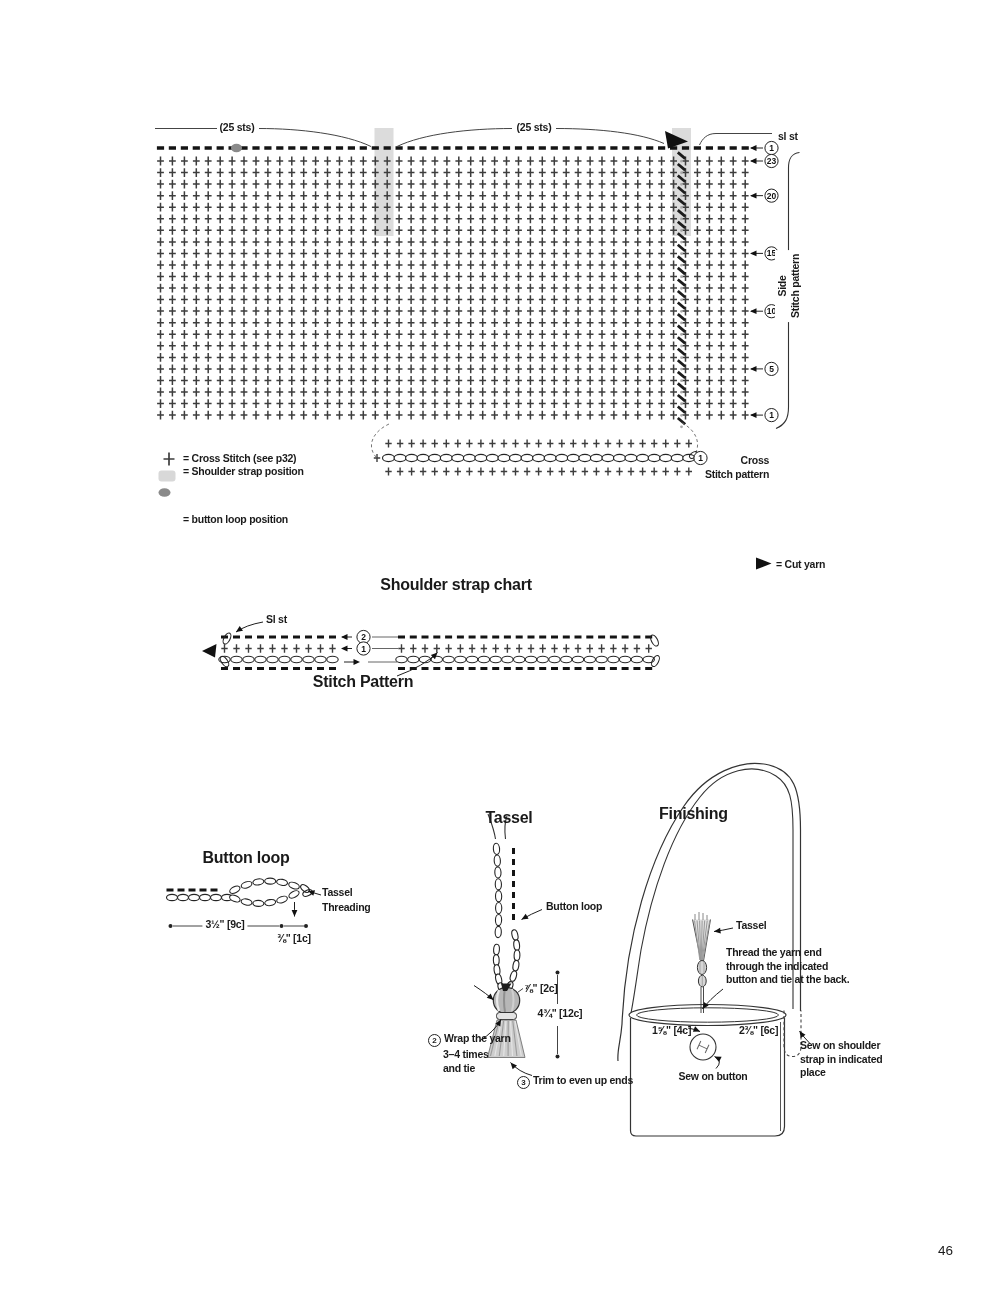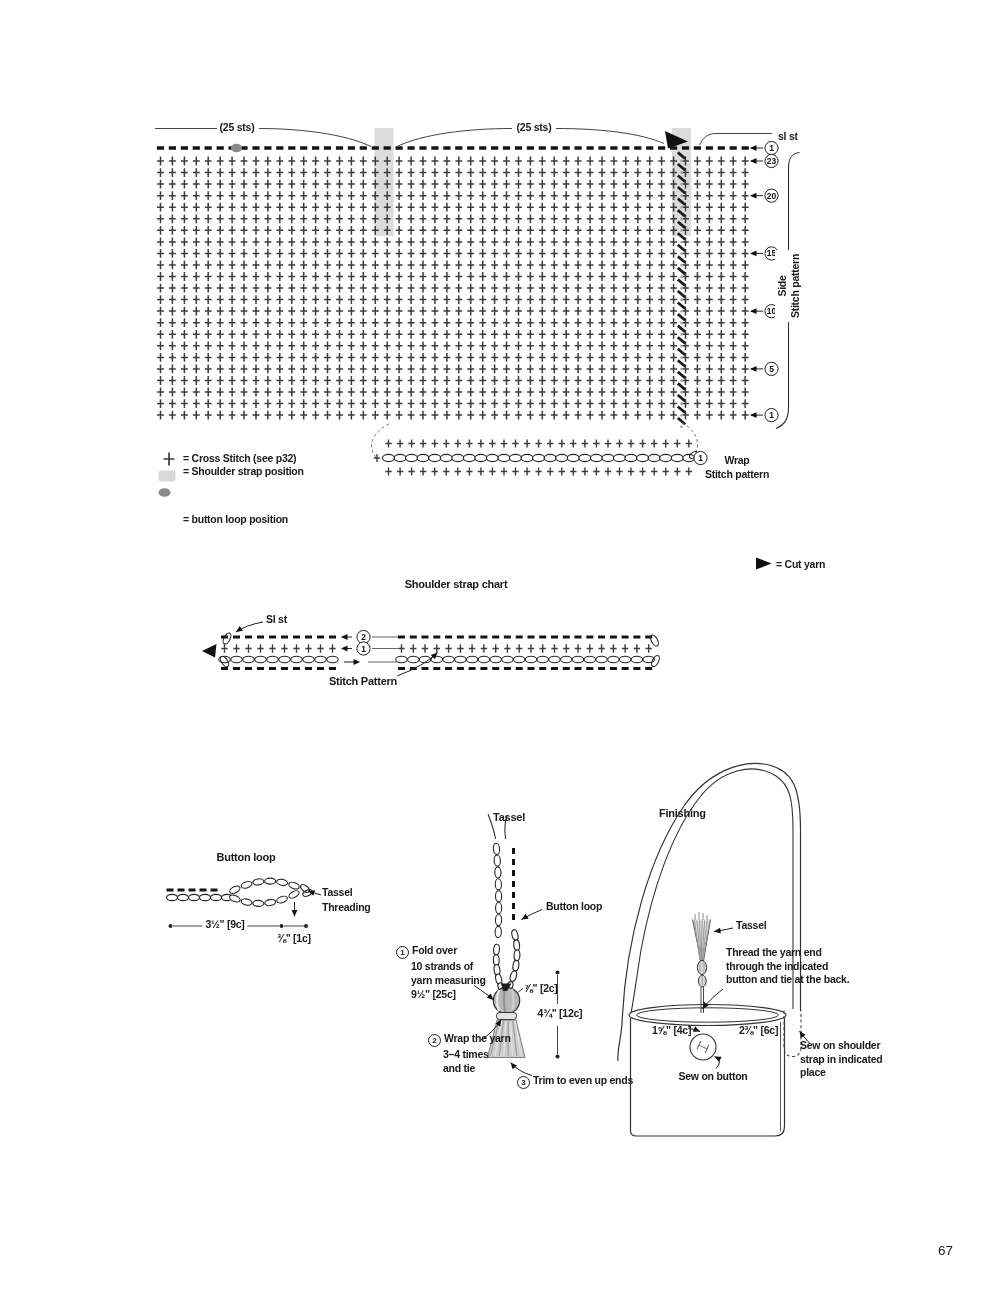--- a/index.html
+++ b/index.html
@@ -2,22 +2,22 @@
 <html><head>
 <meta charset="utf-8">
 <style>
   html,body{margin:0;padding:0;background:#e8e8e8}
   .page{position:relative;width:1000px;height:1294px;background:#fff;margin:0 auto;
         font-family:"Liberation Sans",sans-serif;color:#1a1a1a;overflow:hidden}
   svg{position:absolute;left:0;top:0}
   svg text{font-family:"Liberation Sans",sans-serif}
   .lbl{position:absolute;font-size:10.5px;font-weight:600;letter-spacing:-0.25px;
        line-height:13.5px;white-space:nowrap}
-  .c{transform:translateX(-50%);text-align:center}
-  .t2{font-weight:700;font-size:11px}
+  .c{transform:translateX(-50%);text-align:right}
+  .t2{font-weight:700;font-size:16px}
   .bg{background:#fff;padding:0 3px}
   .rot{position:absolute;transform:translate(-50%,-50%) rotate(-90deg);text-align:center;
        font-size:10.5px;font-weight:600;letter-spacing:-0.25px;line-height:13px;
        background:#fff;padding:1px 4px;white-space:nowrap}
   .circ{display:inline-block;width:11px;height:11px;border:1px solid #222;border-radius:50%;
         font-size:8px;line-height:11px;text-align:center;font-weight:600;vertical-align:-1px;
         margin-right:3px;letter-spacing:0}
   .ind{margin-left:15px}
   .pgnum{position:absolute;font-size:13.5px;font-weight:400;letter-spacing:0}
 </style>
@@ -325,21 +325,21 @@
 <div class="lbl c" style="left:237px;top:121px">(25 sts)</div>
 <div class="lbl c" style="left:534px;top:121px">(25 sts)</div>
 <div class="lbl" style="left:778px;top:130px">sl st</div>
 
 <div class="rot" style="left:789px;top:286px">
   <div>Side</div>
   <div>Stitch pattern</div>
 </div>
 
 <div class="lbl c" style="left:737px;top:453px;line-height:14px">
-  <div>Wrap</div>
+  <div>Cross</div>
   <div>Stitch pattern</div>
 </div>
 
 <div class="lbl" style="left:183px;top:452px">= Cross Stitch (see p32)</div>
 <div class="lbl" style="left:183px;top:465px">= Shoulder strap position</div>
 <div class="lbl" style="left:183px;top:513px">= button loop position</div>
 <div class="lbl" style="left:776px;top:558px">= Cut yarn</div>
 
 <div class="lbl c t2" style="left:456px;top:578px">Shoulder strap chart</div>
 <div class="lbl" style="left:266px;top:613px">Sl st</div>
@@ -349,26 +349,20 @@
 <div class="lbl" style="left:322px;top:885px;line-height:15px">
   <div>Tassel</div>
   <div>Threading</div>
 </div>
 <div class="lbl c bg" style="left:225px;top:918px">3½" [9c]</div>
 <div class="lbl c" style="left:294px;top:932px">⅜" [1c]</div>
 
 <div class="lbl c t2" style="left:509px;top:811px">Tassel</div>
 <div class="lbl" style="left:546px;top:900px">Button loop</div>
 
-<div class="lbl" style="left:396px;top:943px;line-height:14px">
-  <div><span class="circ">1</span><span>Fold over</span></div>
-  <div class="ind">10 strands of</div>
-  <div class="ind">yarn measuring</div>
-  <div class="ind">9½" [25c]</div>
-</div>
 
 <div class="lbl" style="left:524px;top:982px">⅞" [2c]</div>
 <div class="lbl c bg" style="left:560px;top:1007px">4¾" [12c]</div>
 
 <div class="lbl" style="left:428px;top:1031px;line-height:14px">
   <div><span class="circ">2</span><span>Wrap the yarn</span></div>
   <div class="ind">3–4 times</div>
   <div class="ind">and tie</div>
 </div>
 
@@ -385,15 +379,15 @@
 </div>
 <div class="lbl" style="left:652px;top:1024px">1⅝" [4c]</div>
 <div class="lbl" style="left:739px;top:1024px">2⅜" [6c]</div>
 <div class="lbl c" style="left:713px;top:1070px">Sew on button</div>
 <div class="lbl" style="left:800px;top:1039px;line-height:13.5px">
   <div>Sew on shoulder</div>
   <div>strap in indicated</div>
   <div>place</div>
 </div>
 
-<div class="pgnum" style="left:938px;top:1243px">67</div>
+<div class="pgnum" style="left:938px;top:1243px">46</div>
 
 </div>
 
 </body></html>

